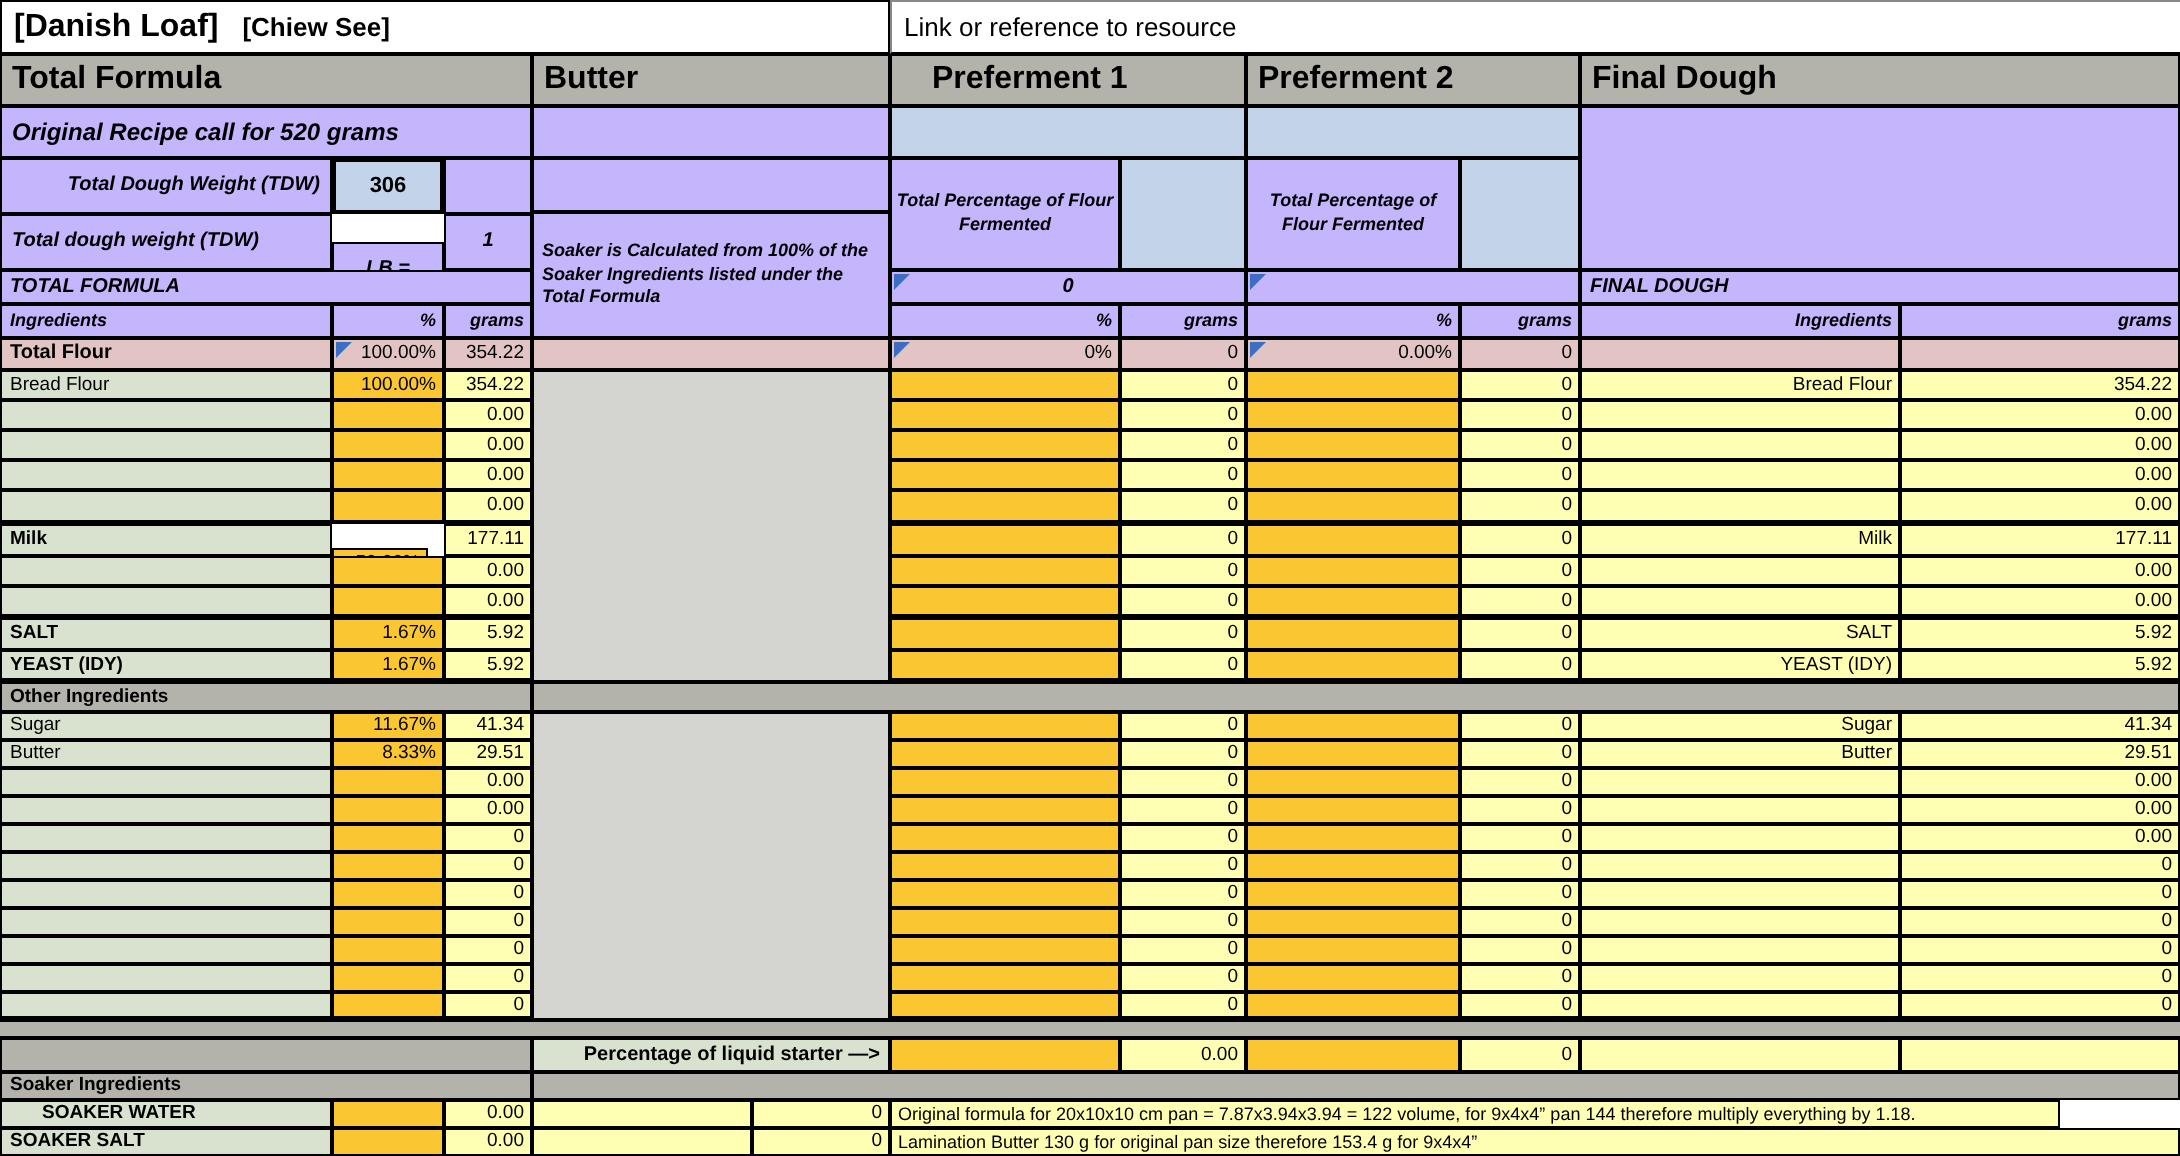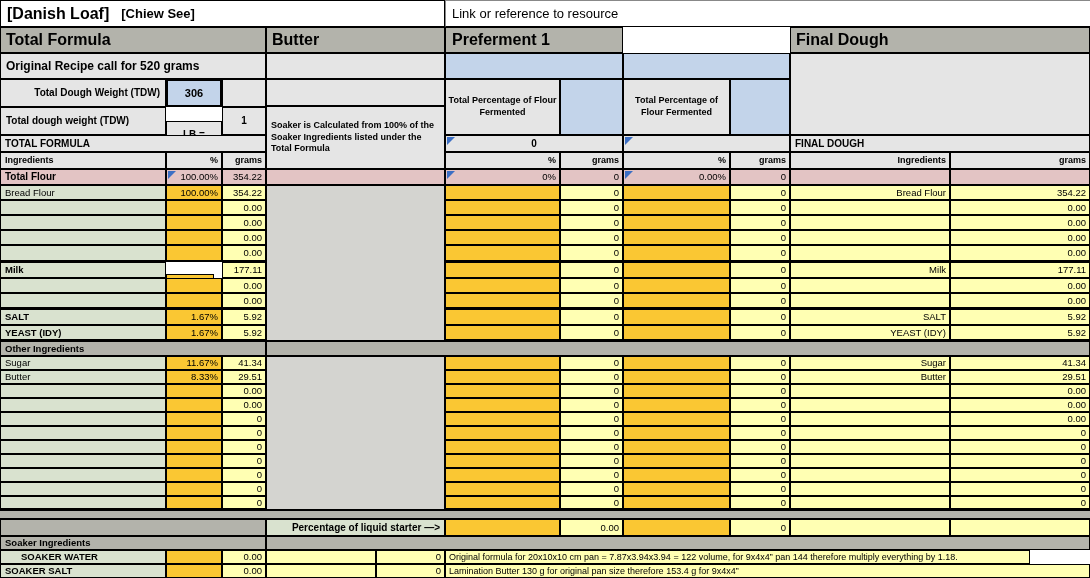--- a/index.html
+++ b/index.html
@@ -36,21 +36,21 @@
   }
   .b   { font-weight: bold; }
   .bd  { border: 1px solid #000; }
   .hdr-title {
     background: #b3b3ab;
     font-size: 16px;
     font-weight: bold;
     color: #000;
   }
   .g-gray   { background: #b3b3ab; }
-  .g-cream  { background: #e5e5e5; }
+  .g-cream  { background: #c4b5fd; font-style: italic; }
   .g-blue   { background: #c3d4ea; }
   .g-green  { background: #d9e2cf; }
   .g-pink   { background: #e3c4c4; }
   .g-orange { background: #fac733; }
   .g-yellow { background: #ffffb3; }
   .g-silver { background: #d4d4d0; }
   .g-white  { background: #ffffff; }
   .flagmark {
     position: absolute;
     left: 1px; top: 1px;
@@ -70,21 +70,22 @@
 <body>
 
 <div id="sheet">
     <div class="cell g-white left" style="left: 445px; top: 0px; width: 645px; height: 27px;;font-size:13px;border-top:1px solid #888;border-bottom:1px solid #000;border-left:1px solid #888;padding-left:6px">Link or reference to resource</div>
     <div class="cell g-white bd left b title-bar" style="left: 0px; top: 0px; width: 445px; height: 27px;;font-size:16px;padding-left:6px">
       <span style="font-size: 16px; font-weight: bold;">[Danish Loaf]</span>
       <span style="font-size: 13px; font-weight: bold; margin-left: 12px;">[Chiew See]</span>
     </div>
     <div class="cell hdr-title bd left" style="left: 0px; top: 27px; width: 266px; height: 26px;;padding-left:5px">Total Formula</div>
     <div class="cell hdr-title bd left" style="left: 266px; top: 27px; width: 179px; height: 26px;;padding-left:5px">Butter</div>
-    <div class="cell hdr-title bd left" style="left: 445px; top: 27px; width: 178px; height: 26px;;padding-left:6px">Preferment 1</div>
+    <div class="cell hdr-title bd left" style="left: 445px; top: 27px; width: 178px; height: 26px;;padding-left:20px">Preferment 1</div>
+    <div class="cell hdr-title bd left" style="left: 623px; top: 27px; width: 167px; height: 26px;;padding-left:5px">Preferment 2</div>
     <div class="cell hdr-title bd left" style="left: 790px; top: 27px; width: 300px; height: 26px;;padding-left:5px">Final Dough</div>
     <div class="cell g-cream bd left b f12" style="left: 0px; top: 53px; width: 266px; height: 26px;;padding-left:5px">Original Recipe call for 520 grams</div>
     <div class="cell g-cream bd right b" style="left: 0px; top: 79px; width: 166px; height: 28px;;font-size:10px;padding-right:5px">Total Dough Weight (TDW)</div>
     <div class="cell g-blue bd center b" style="left: 166px; top: 79px; width: 56px; height: 28px;;font-size:11px;border:2px solid #000">306</div>
     <div class="cell g-cream bd center" style="left: 222px; top: 79px; width: 44px; height: 28px;"></div>
     <div class="cell g-cream bd left b" style="left: 0px; top: 107px; width: 166px; height: 28px;;font-size:10px;padding-left:5px">Total dough weight (TDW)</div>
     <div class="cell g-cream bd center b" style="left: 166px; top: 121px; width: 56px; height: 28px;;font-size:10px">LB  =</div>
     <div class="cell g-cream bd center b" style="left: 222px; top: 107px; width: 44px; height: 28px;;font-size:10px">1</div>
     <div class="cell g-cream bd left b" style="left: 0px; top: 135px; width: 266px; height: 17px;;font-size:10px;padding-left:4px">TOTAL FORMULA</div>
     <div class="cell g-cream bd" style="left: 266px; top: 53px; width: 179px; height: 26px;"></div>

